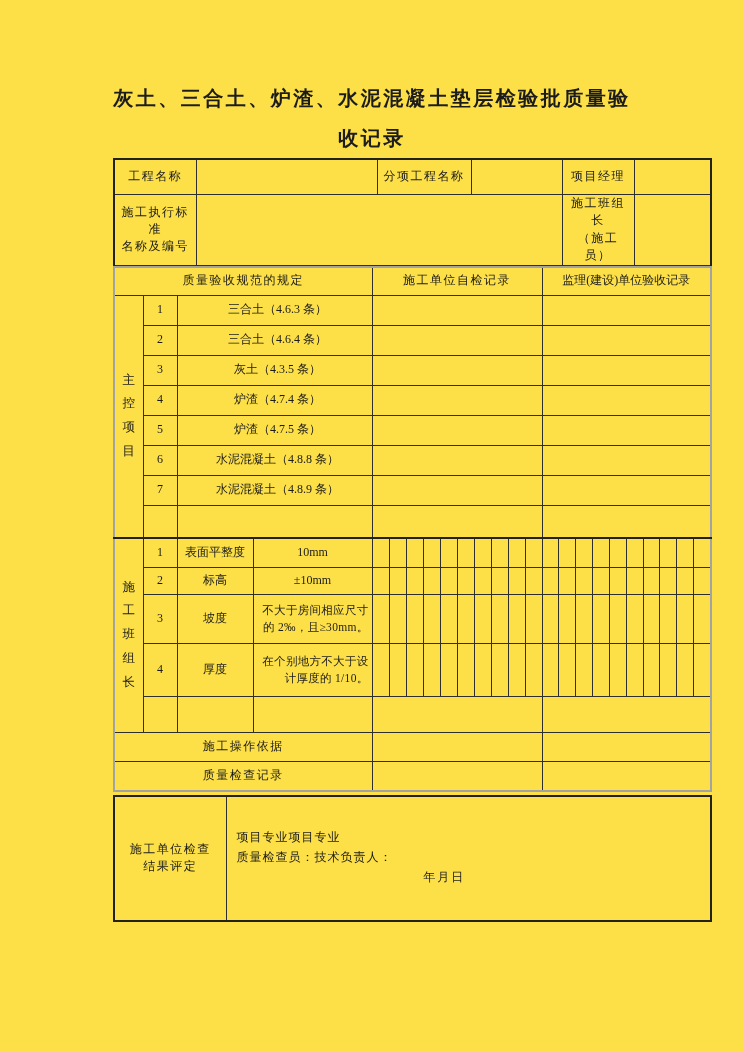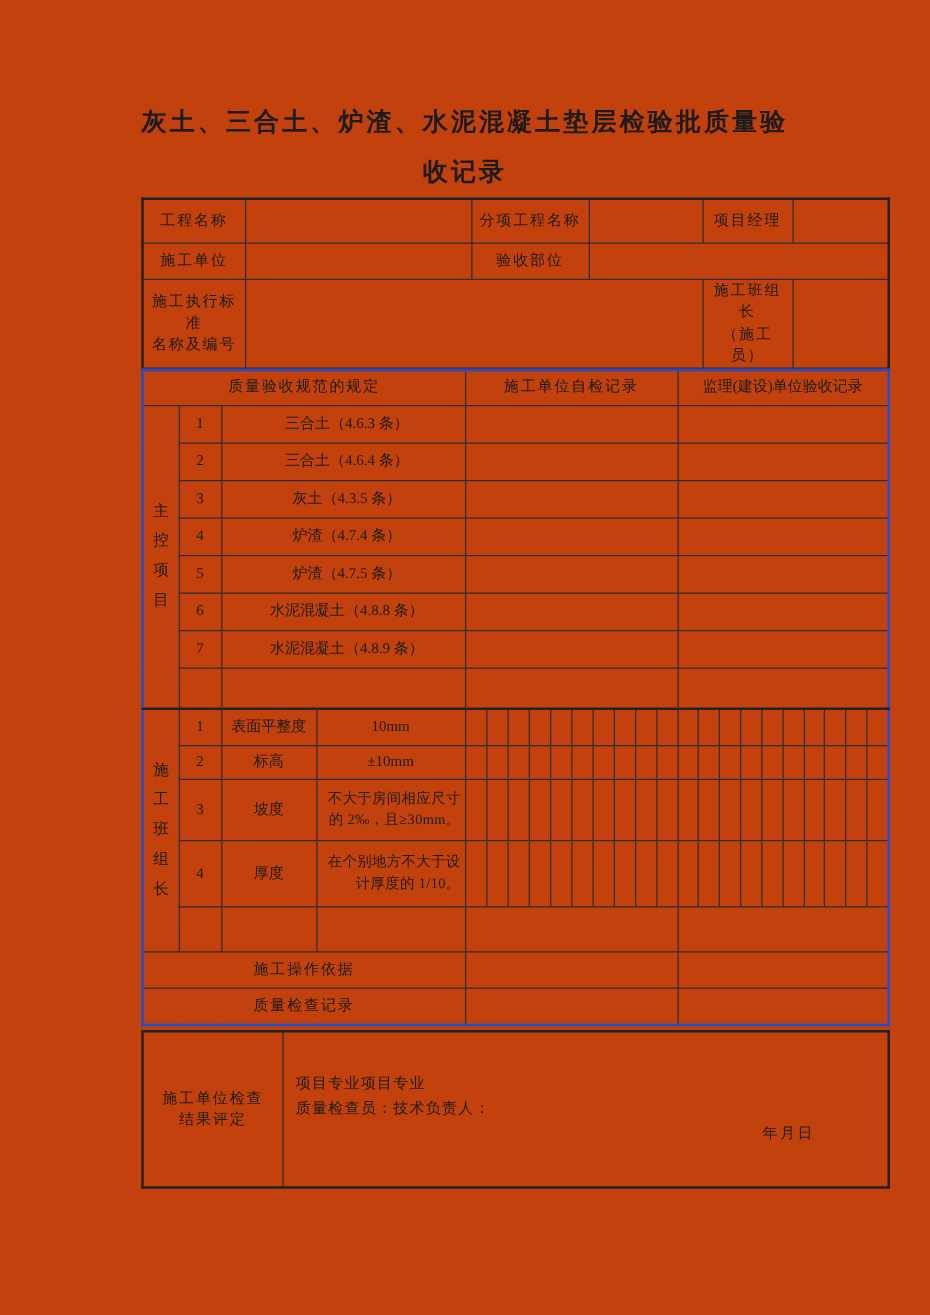--- a/index.html
+++ b/index.html
@@ -1,31 +1,31 @@
 <!DOCTYPE html>
 <html><head>
 <meta charset="utf-8">
 <style>
   html,body { margin:0; padding:0; background:#ffffff; }
   .page {
-    position:relative; width:744px; height:1052px; background:#c2410c;
+    position:relative; width:744px; height:1052px; background:#fde047;
     font-family:"Liberation Serif","DejaVu Serif",serif;
     color:#1c1c1c; overflow:hidden;
   }
   .title { margin-top:78px; text-align:center; font-size:20px; font-weight:bold;
            letter-spacing:2.5px; line-height:2.0; }
   .subtitle { margin:6px 0 0 113px; font-size:12.5px; letter-spacing:0.5px; height:18px; }
   .box { display:inline-block; width:12px; height:13px; border:1.5px solid #2a2a2a;
          margin-left:3px; vertical-align:-2px; background:#fff; }
 
   table { border-collapse:collapse; table-layout:fixed; margin:0 0 0 113px; width:597px; }
   td { border:1px solid #2e2e2e; font-size:12px; padding:0 3px; text-align:center;
        vertical-align:middle; overflow:hidden; line-height:1.45; }
   table.ta { border:2px solid #222; border-bottom:0;padding-left:17px; }
-  table.tb { border:2px solid #1d4ed8; }
+  table.tb { border:2px solid #a3a3a3; }
   table.tc { border:2px solid #222; margin-top:3px; }
 
   .lab { letter-spacing:1.5px; }
   .left { text-align:center; padding-left:9px; }
   .small-left { text-align:right; padding-left:6px; font-size:11.5px; letter-spacing:0.3px; }
 
   .h34 td{height:34px} .h28 td{height:28px} .h49 td{height:49px} .h30 td{height:30px}
   .h27 td{height:27px} .h29 td{height:29px} .h31 td{height:31px} .h26 td{height:26px}
   .h48 td{height:48px} .h52 td{height:52px} .h35 td{height:35px} .h93 td{height:93px}
 
@@ -35,21 +35,21 @@
 
   tr.sep td { border-top:2px solid #222; }
 
   td.rec { padding:0; position:relative; }
   .minigrid { position:absolute; top:0; left:0; right:0; bottom:0; display:flex; }
   .minigrid i { flex:1 1 0; border-right:1px solid #2e2e2e; }
   .minigrid i:last-child { border-right:none; }
 
   .bottom-content { vertical-align:top; text-align:left; padding:30px 0 0 10px; }
   .bottom-content .ln { line-height:20px; letter-spacing:1px; }
-  .date-line { text-align:right; padding-right:58px; line-height:20px; letter-spacing:2px; }
+  .date-line { text-align:center; padding-right:58px; line-height:20px; letter-spacing:2px; }
 </style>
 </head>
 <body>
 
 <div class="page">
 
   <div class="title">
     <div>灰土、三合土、炉渣、水泥混凝土垫层检验批质量验</div>
     <div>收记录</div>
   </div>
@@ -65,26 +65,20 @@
         <col style="width:77px">
     </colgroup>
     <tbody>
         <tr class="h34">
       <td class="lab">工程名称</td>
       <td></td>
       <td class="lab">分项工程名称</td>
       <td></td>
       <td class="lab">项目经理</td>
       <td></td>
-    </tr>
-    <tr class="h28">
-      <td class="lab">施工单位</td>
-      <td></td>
-      <td class="lab">验收部位</td>
-      <td colspan="3"></td>
     </tr>
     <tr class="h49">
       <td class="lab">
         <div>施工执行标准</div>
         <div>名称及编号</div>
       </td>
       <td colspan="3"></td>
       <td class="lab">
         <div>施工班组长</div>
         <div>（施工员）</div>

